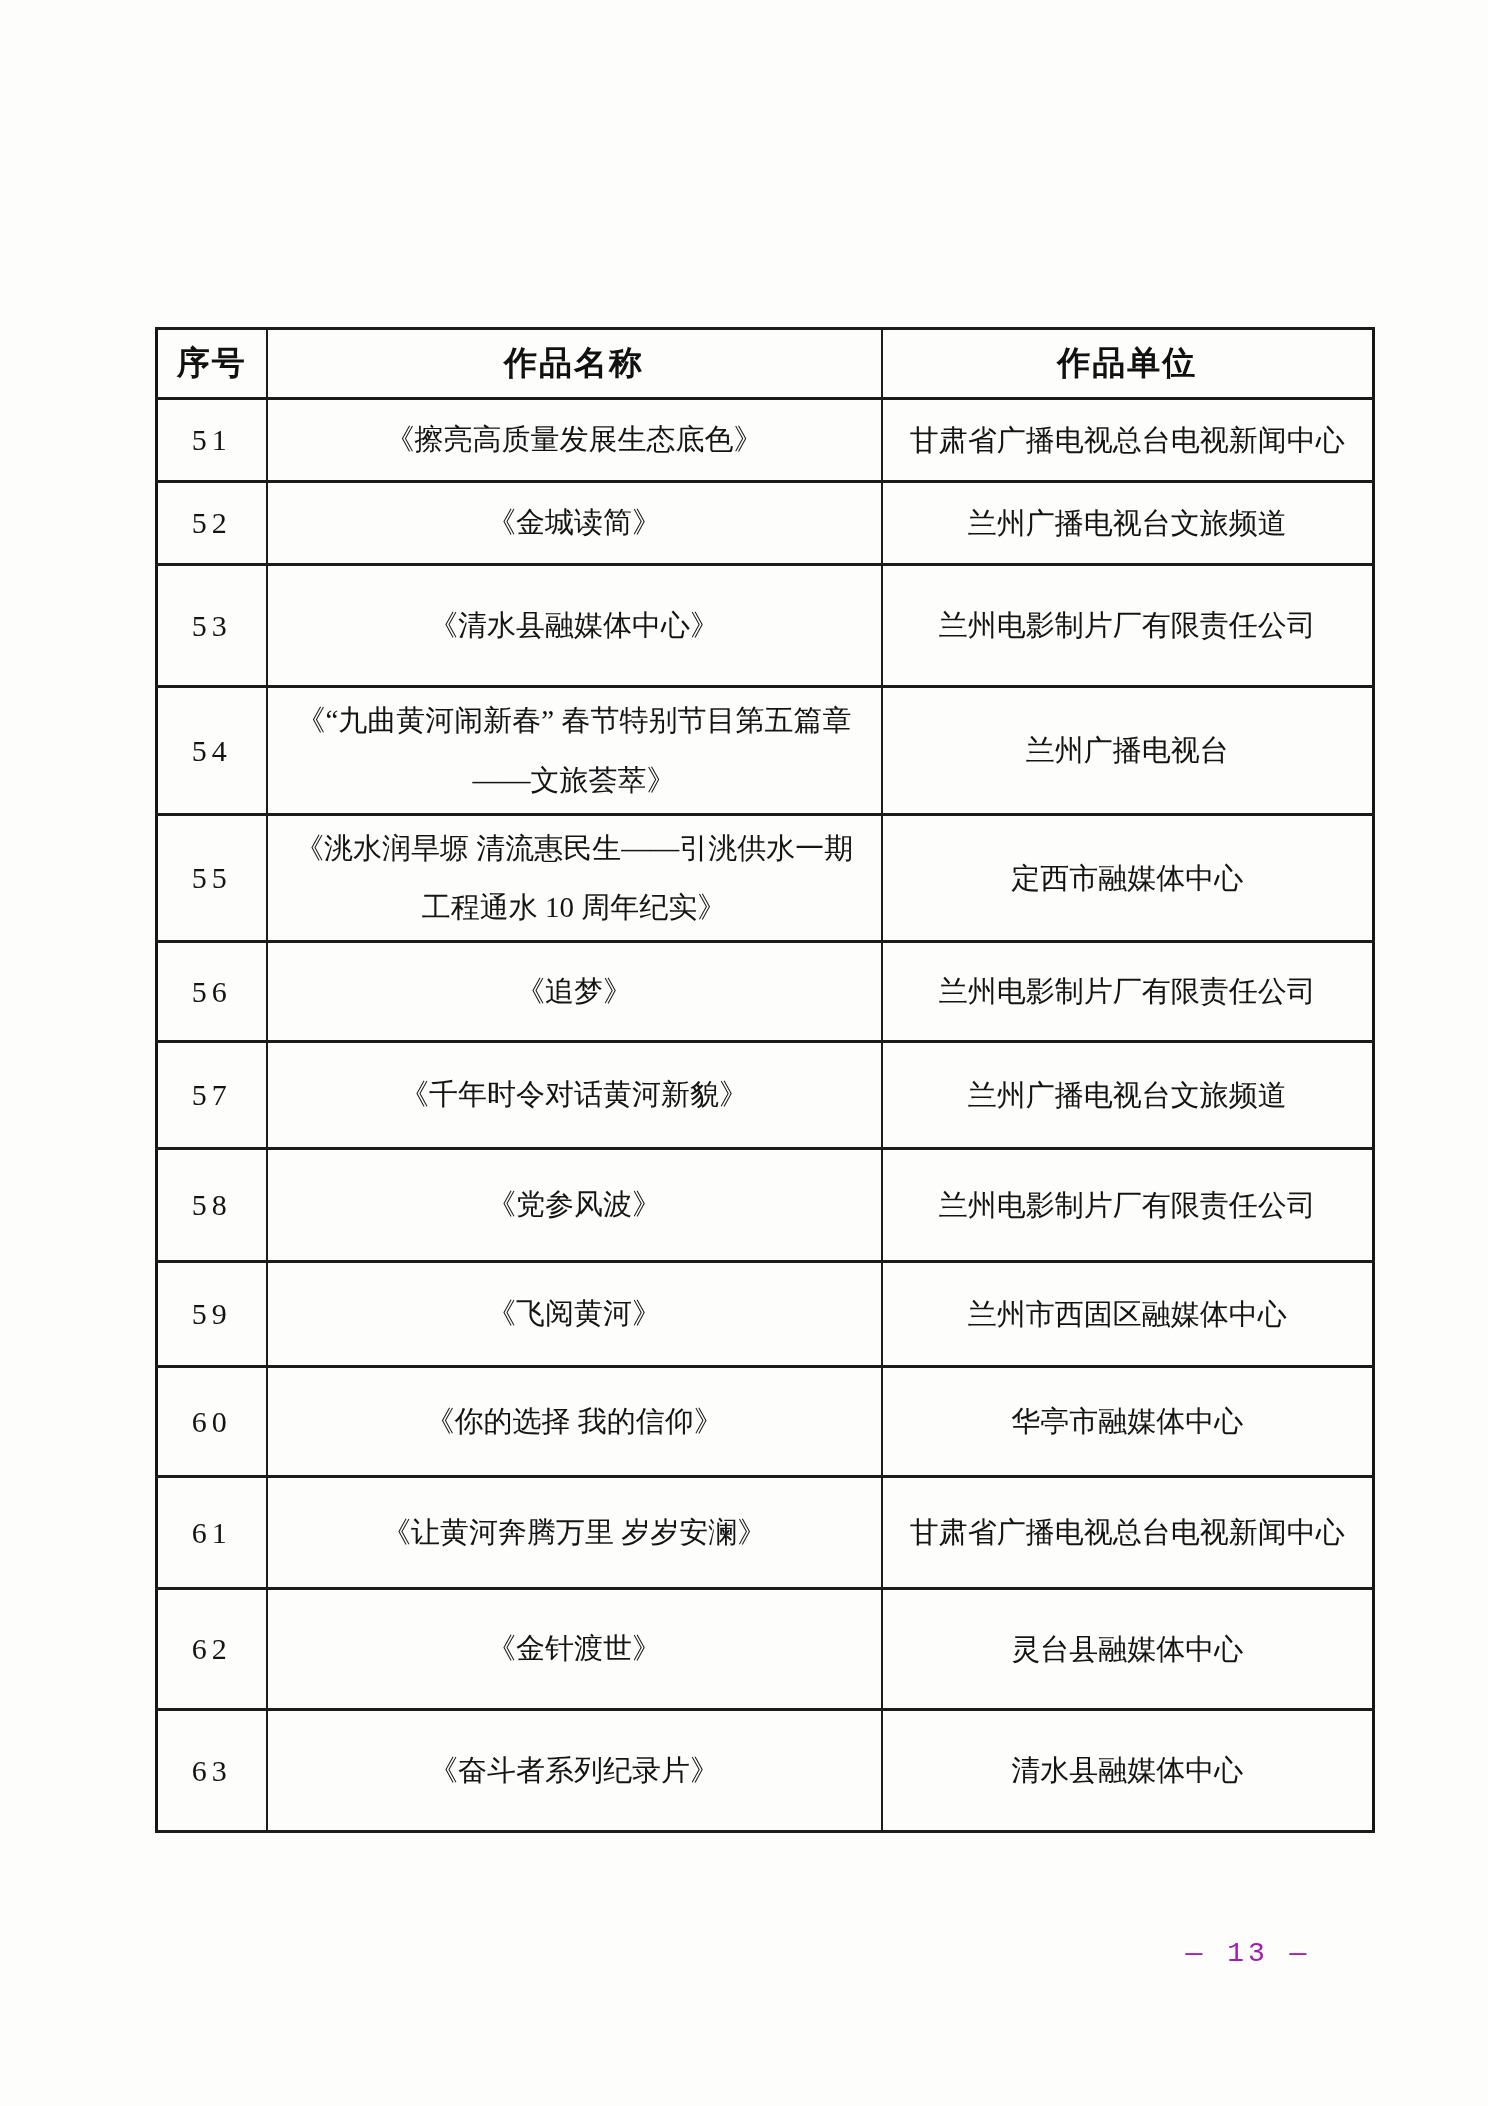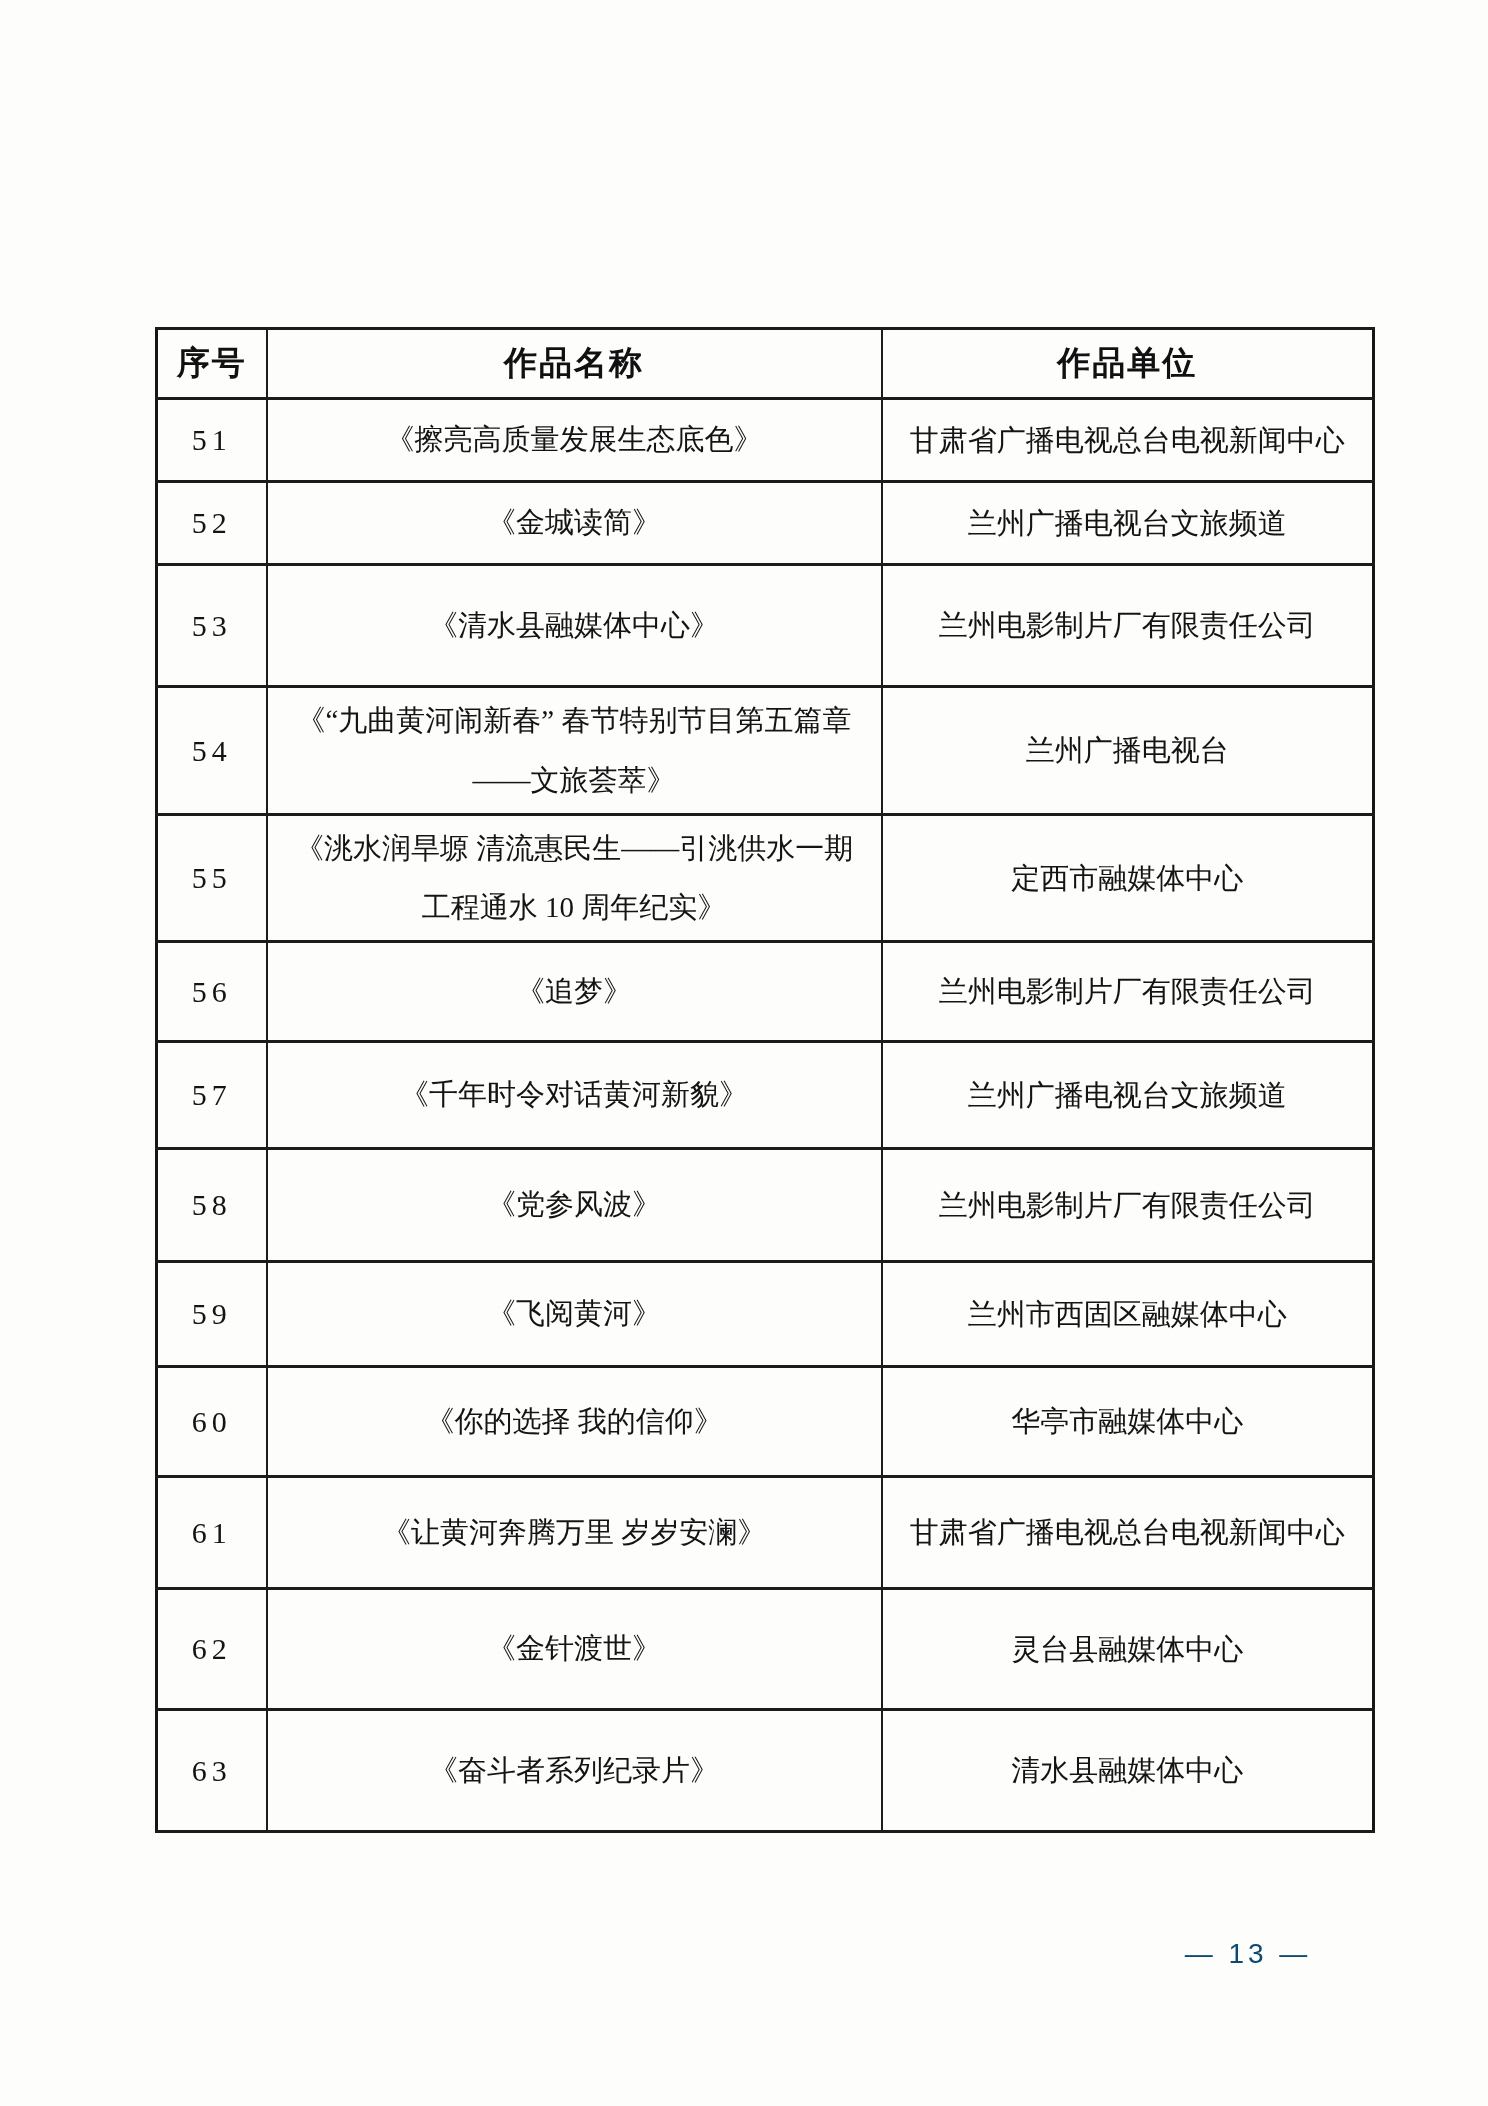--- a/index.html
+++ b/index.html
@@ -66,22 +66,22 @@
     margin-top: 26px;
   }
   .page-number {
     position: absolute;
     left: 1148px;
     top: 1938px;
     width: 200px;
     text-align: center;
     font-size: 28px;
     letter-spacing: 4px;
-    color: #0c4a6e;
-    font-family: Liberation Sans, sans-serif;
+    color: #a21caf;
+    font-family: Liberation Mono, monospace;
   }
 </style>
 </head>
 <body>
 
 <div class="page">
 
   <table class="award-table">
     <colgroup>
       <col style="width:110px">

